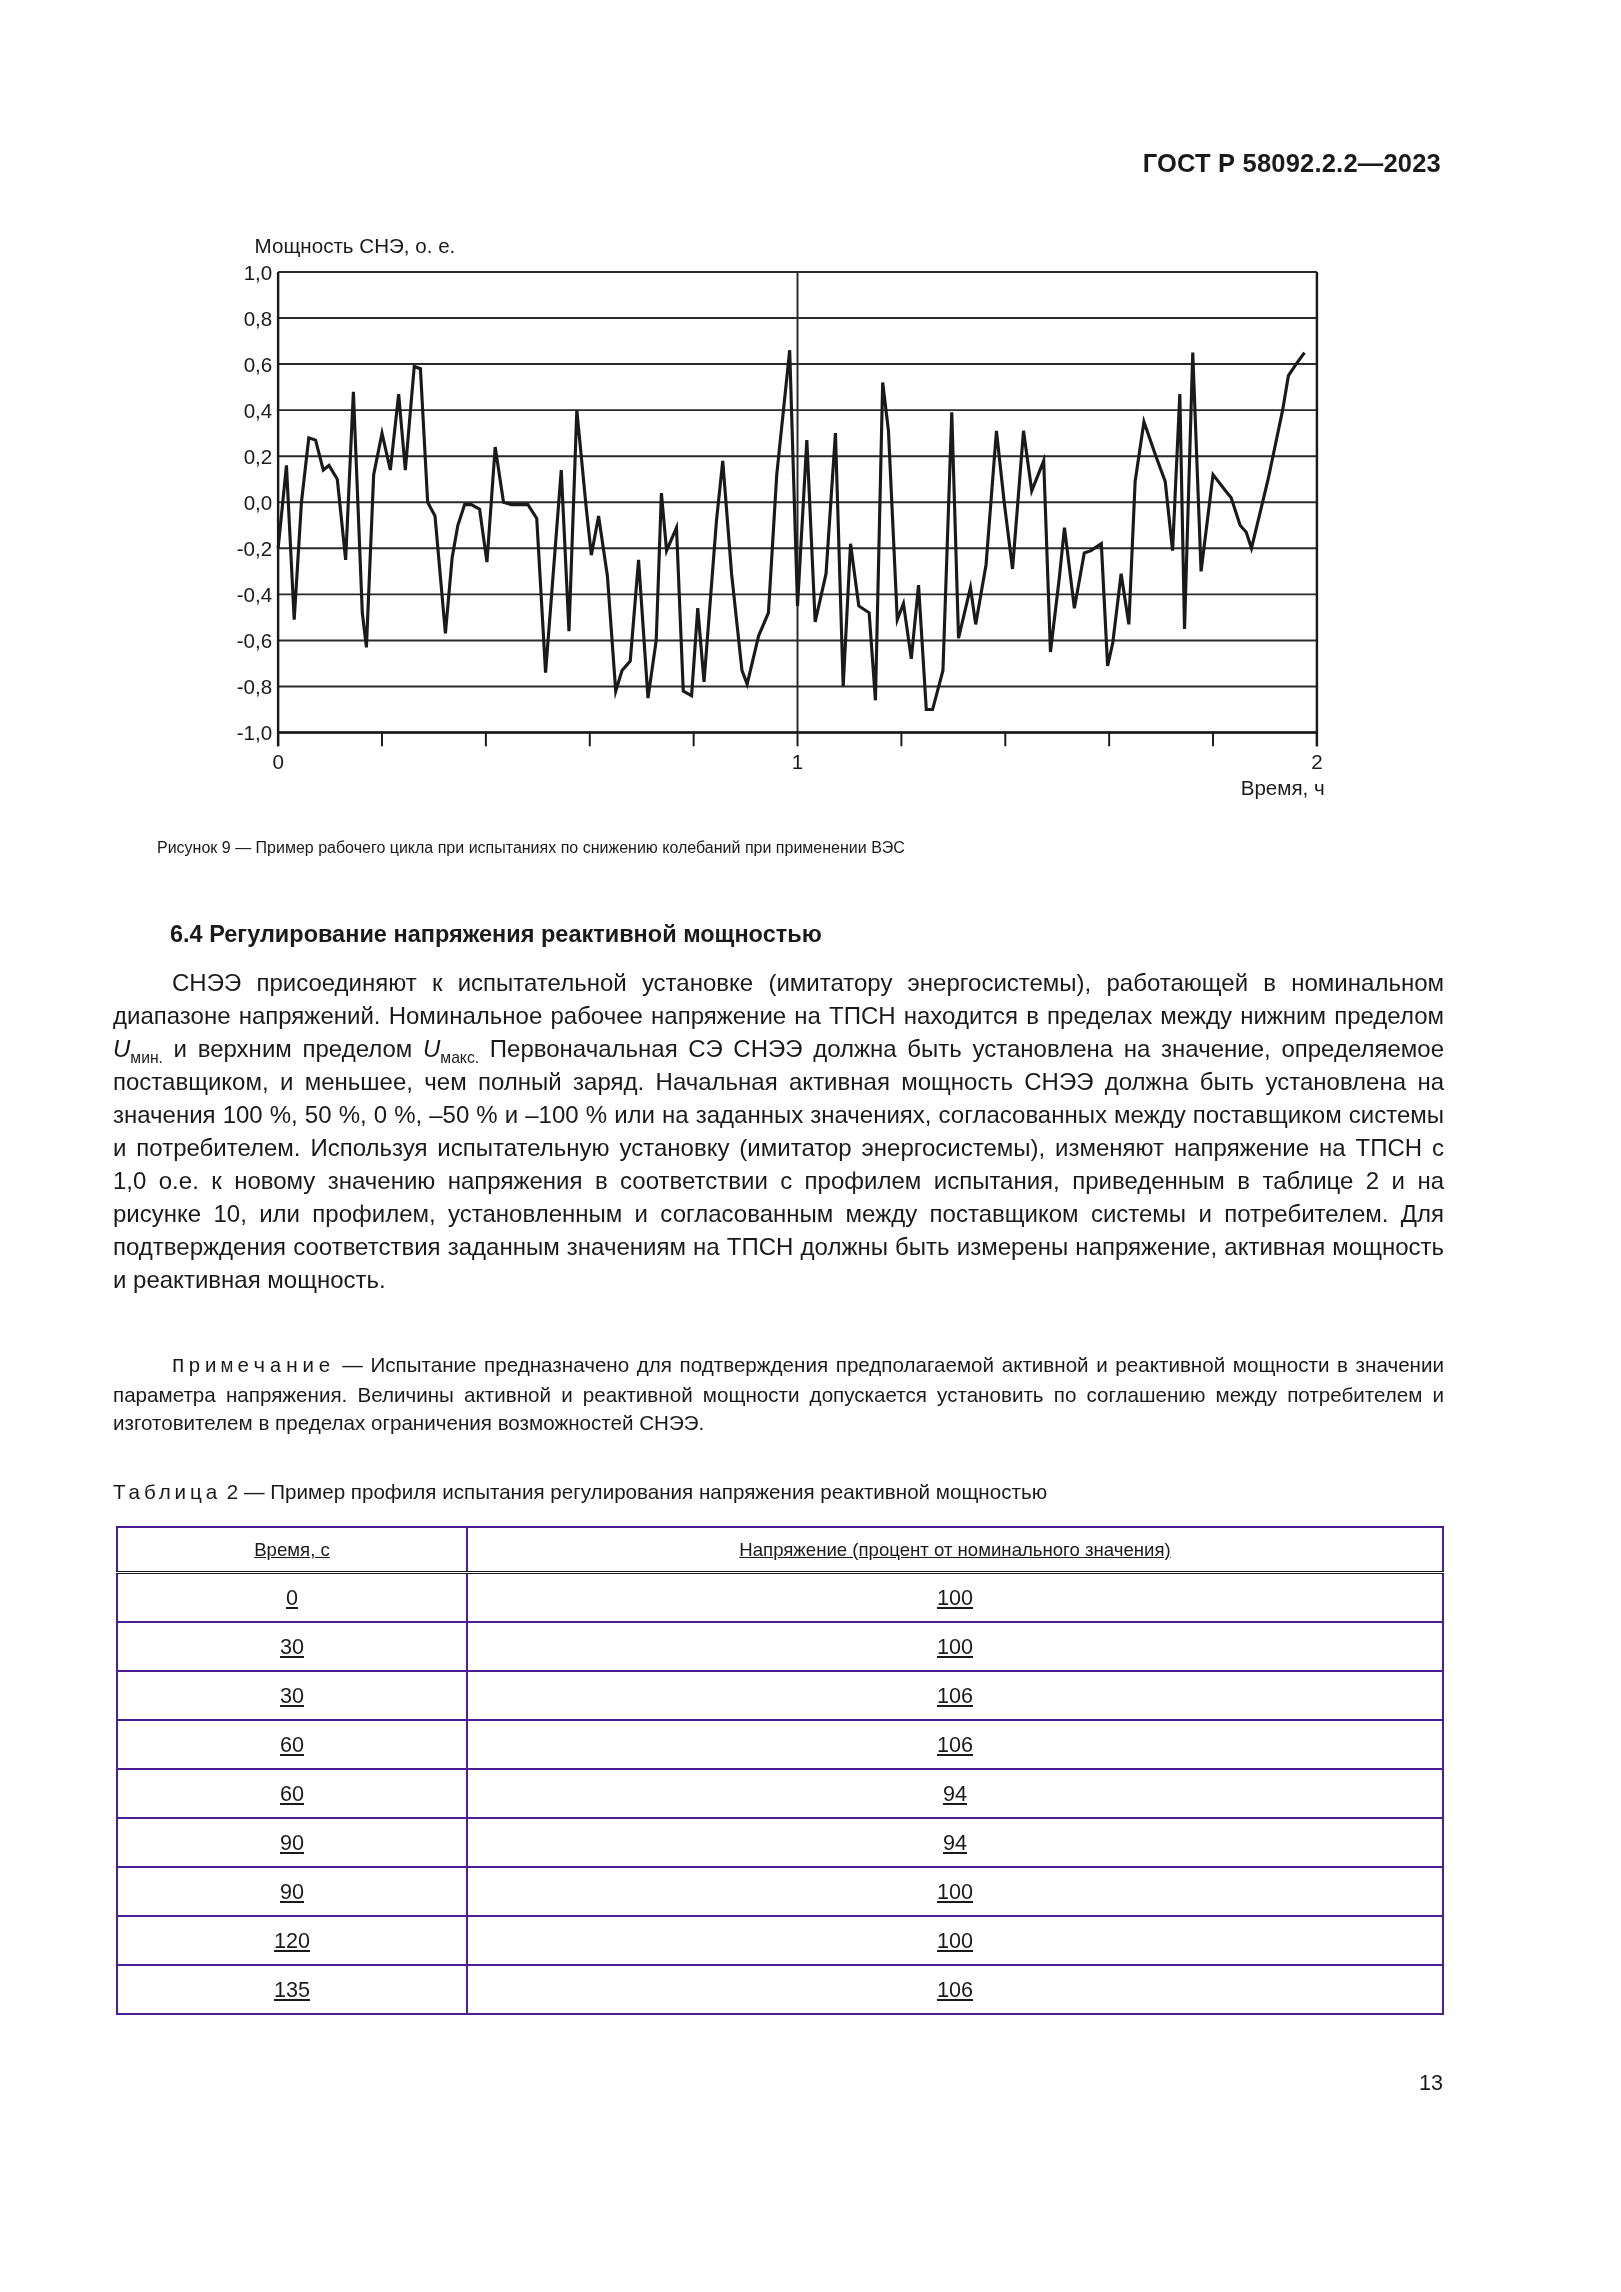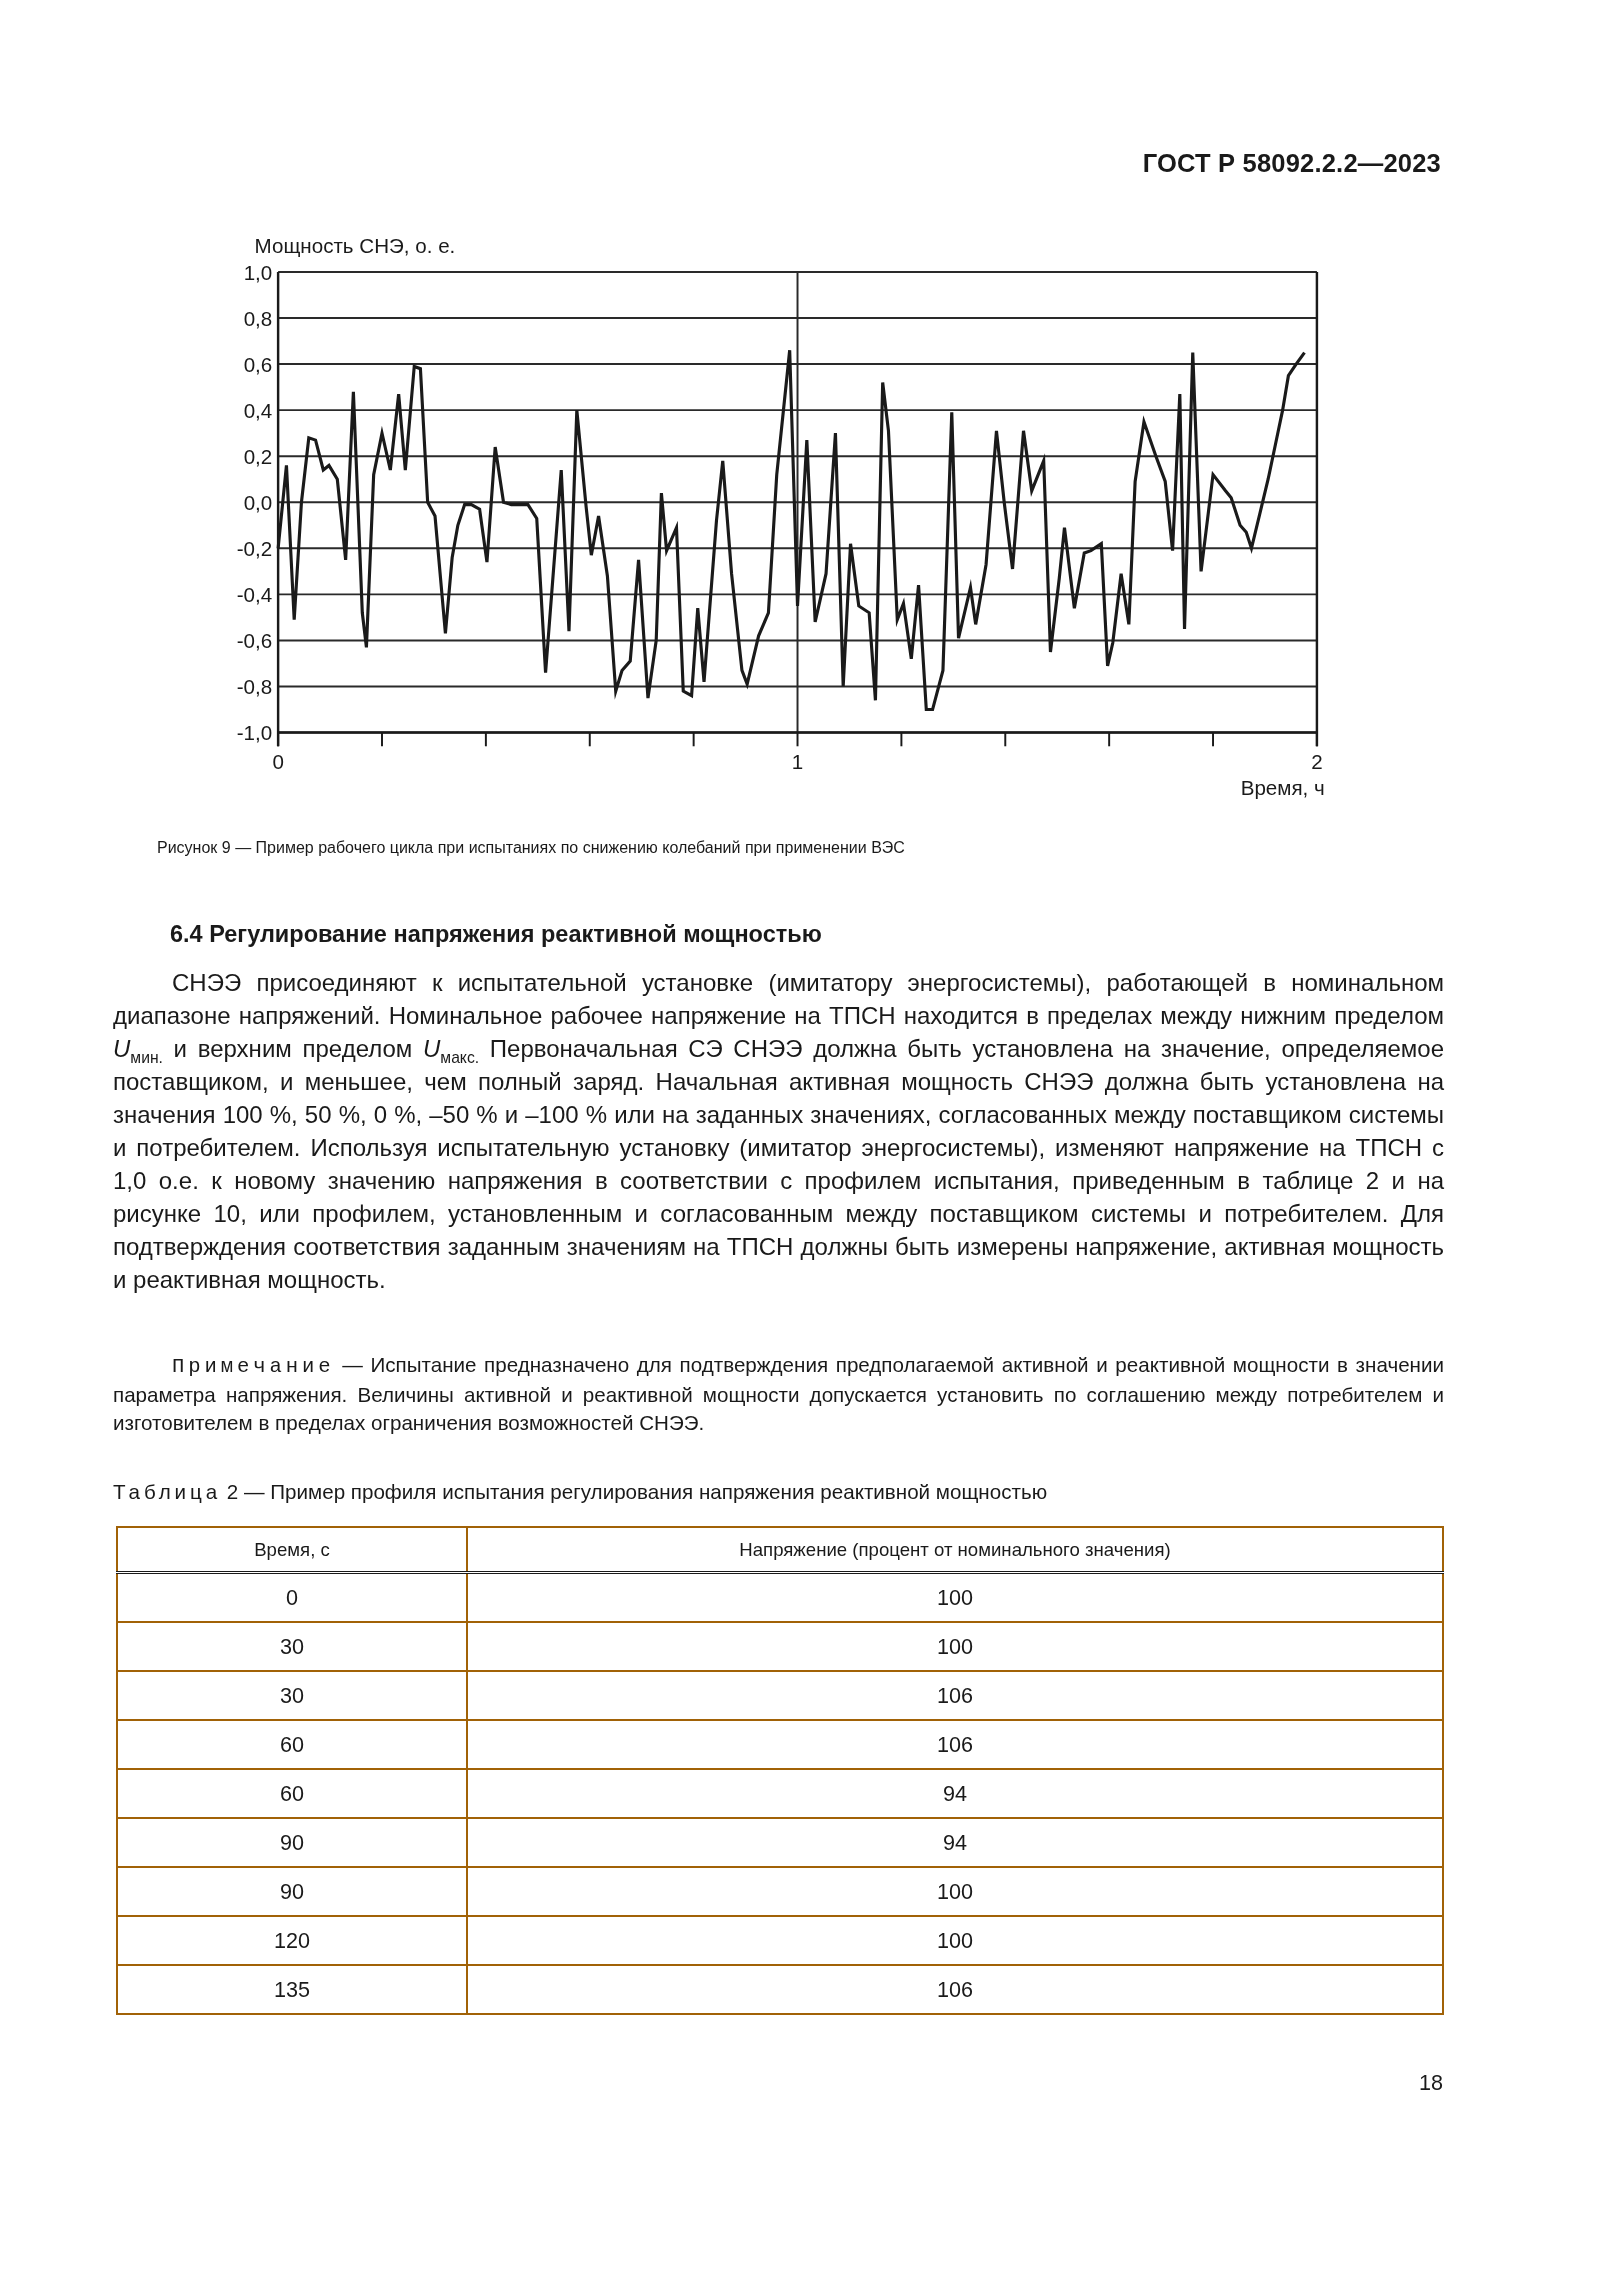--- a/index.html
+++ b/index.html
@@ -16,22 +16,22 @@
                text-align: justify; text-indent: 59px; }
   .body-para sub { font-size: 15.7px; vertical-align: -5.9px; line-height: 0; }
   .body-para i { font-style: italic; }
   .note { left: 113px; top: 1351px; width: 1331px; font-size: 20.6px; line-height: 28px;
           text-align: justify; text-indent: 59px; }
   .note .spaced { letter-spacing: 3.9px; font-family: Liberation Mono, monospace; }
   .table-title { left: 113px; top: 1480px; font-size: 20.6px; }
   .table-title .spaced { letter-spacing: 3.9px; }
   table.data-table { position: absolute; left: 116px; top: 1526px; width: 1328px;
                      border-collapse: collapse; font-size: 21.6px; }
-  table.data-table th, table.data-table td { border: 2px solid #a16207; text-align: center;
-                     font-weight: normal; height: 47px; padding: 0; }
+  table.data-table th, table.data-table td { border: 2px solid #4c1d95; text-align: center;
+                     font-weight: normal; height: 47px; padding: 0; text-decoration: underline; }
   table.data-table th { font-size: 18.6px; height: 43px; border-bottom: 3.9px double #1a1a1a; }
   table.data-table col.c1 { width: 350px; }
   .page-num { left: 1372px; top: 2070px; width: 71px; text-align: right; font-size: 21.6px; }
 </style>
 </head>
 <body>
 
 <div class="abs header-code">ГОСТ Р 58092.2.2—2023</div>
 
 <svg id="chart-svg" width="1176" height="598" xmlns="http://www.w3.org/2000/svg" viewBox="0 0 1200 610">
@@ -136,14 +136,14 @@
         <td>120</td>
         <td>100</td>
       </tr>
     <tr>
         <td>135</td>
         <td>106</td>
       </tr>
   </tbody>
 </table>
 
-<div class="abs page-num">18</div>
+<div class="abs page-num">13</div>
 
 
 </body></html>

